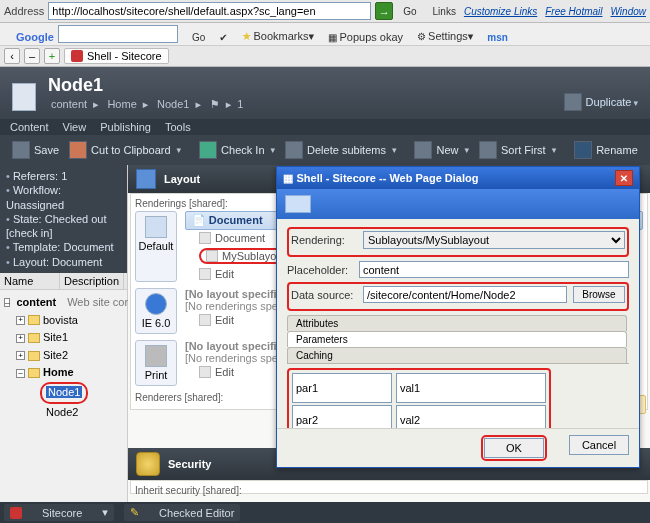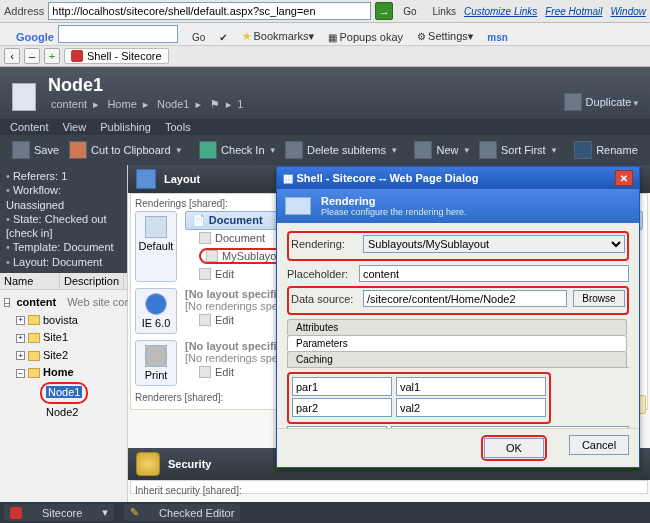--- a/index.html
+++ b/index.html
@@ -73,21 +73,21 @@
   .field label { width:66px; color:#333;}
   .field input { flex:1; border:1px solid #7f9db9; height:17px; padding:0 3px;}
   .field select { flex:1; border:1px solid #7f9db9; height:18px;}
   .redbox { border:2px solid #e02222; border-radius:4px; padding:2px;}
   .browse { width:52px; height:17px; border:1px solid #7f9db9; background:#efefef; font-size:10px;}
   .dlg-tabs { display:flex; border-bottom:1px solid #b7b7af; margin-top:4px;flex-direction:column;}
   .dlg-tab { padding:2px 8px; border:1px solid #b7b7af; border-bottom:none; background:#e2e2da; margin-right:2px; font-size:10px; border-radius:3px 3px 0 0;}
   .dlg-tab.active { background:#fff; font-weight:normal;}
   .paramtable { margin-top:4px;}
   .paramrow { display:flex; gap:4px; margin-bottom:2px;}
-  .paramrow input { border:1px solid #7f9db9; height:19px; padding:0 3px;}
+  .paramrow input { border:1px solid #7f9db9; height:30px; padding:0 3px;}
   .paramrow input:first-child { width:100px;}
   .paramrow input:last-child { flex:1;}
   .redframe { border:2px solid #e02222; border-radius:4px; padding:3px; display:inline-block;}
   .dlg-foot { padding:6px 10px; display:flex; justify-content:flex-end; gap:22px; border-top:1px solid #d0d0c8;}
   .dlg-foot button { width:60px; height:20px; border:1px solid #7f9db9; background:#efefef;}
   .okwrap { border:2px solid #e02222; border-radius:5px; padding:1px;}
   .spellbtn { position:absolute; right:4px; top:230px; background:#fceec5; border:1px solid #e3c06a; padding:3px 6px; font-size:10px; border-radius:2px;}
   
   .statusbar { position:absolute; bottom:0; left:0; right:0; background:#2f3740; color:#d3dbe4; display:flex; align-items:center; padding:2px 4px; gap:10px; font-size:10px;}
   .sbtn { display:flex; align-items:center; gap:20px; padding:2px 6px; background:#3a424c; border-radius:2px;}
@@ -327,24 +327,20 @@
 </div>
 
 <div class="dialog">
   <div class="dlg-title">
     <span>▦</span>&nbsp;
     <span>Shell - Sitecore -- Web Page Dialog</span>
     <div class="closebtn">✕</div>
   </div>
   <div class="dlg-sub">
     <div class="rendico"></div>
-    <div>
-      <div class="tt">Rendering</div>
-      <div class="st">Please configure the rendering here.</div>
-    </div>
   </div>
   <div class="dlg-body">
     <div class="redbox">
       <div class="field">
         <label>Rendering:</label>
         <select><option>Sublayouts/MySublayout</option></select>
       </div>
     </div>
     <div class="field" style="margin-top:4px;">
       <label>Placeholder:</label>

